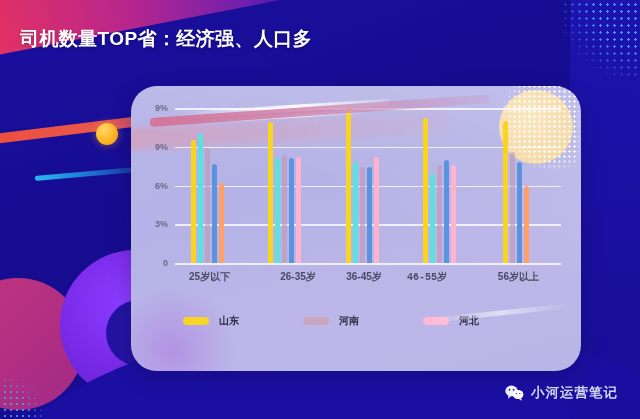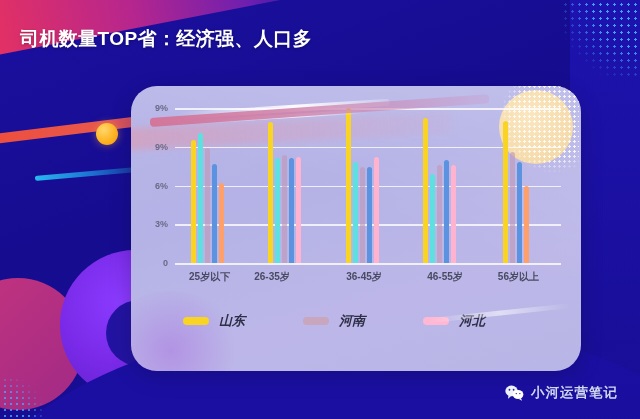--- a/index.html
+++ b/index.html
@@ -177,21 +177,21 @@
   }
 
   
   #legend{
     position:absolute; left:52px; top:222px; width:360px;
     display:grid; grid-template-columns:repeat(3,1fr); grid-auto-rows:26px;
     row-gap:0; column-gap:0;
   }
   .leg-item{ display:flex; align-items:center; gap:10px; }
   .leg-swatch{ width:26px; height:8px; border-radius:4px; flex:none; }
-  .leg-label{ font-size:13px; color:#2e2e46; font-weight:bold; white-space:nowrap;font-style:italic; }
+  .leg-label{ font-size:10px; color:#2e2e46; font-weight:bold; white-space:nowrap; }
 
   
   #watermark{
     position:absolute; right:22px; bottom:17px;
     display:flex; align-items:center; gap:7px;
   }
   .wx-icon{ width:19px; height:16px; display:block; }
   .wm-text{
     font-size:13.5px; color:#cfd6ef; font-weight:600; letter-spacing:1px;
     white-space:nowrap;
@@ -271,23 +271,23 @@
         </div>
         <div class="group" style="left: 328.4px; width: 26px;">
           <div class="bar" title="山东 56岁以上: 11%" style="left: 0px; height: 142.083px; background: rgb(249, 212, 35);"></div>
           <div class="bar" title="河南 56岁以上: 8.6%" style="left: 7px; height: 111.083px; background: rgb(194, 151, 181); opacity: 0.62;"></div>
           <div class="bar" title="江苏 56岁以上: 7.8%" style="left: 14px; height: 100.75px; background: rgb(91, 147, 224);"></div>
           <div class="bar" title="浙江 56岁以上: 6%" style="left: 21px; height: 77.5px; background: rgb(255, 160, 107);"></div>
         </div>
       </div>
     <div id="xaxis">
         <div class="xlabel" style="left: 34.6px;">25岁以下</div>
-        <div class="xlabel" style="left: 97px;">26-35岁</div>
+        <div class="xlabel" style="left: 123px;">26-35岁</div>
         <div class="xlabel" style="left: 189px;">36-45岁</div>
-        <div class="xlabel" style="left: 270px;">46-55岁</div>
+        <div class="xlabel" style="left: 252px; font-family: Liberation Mono, monospace;">46-55岁</div>
         <div class="xlabel" style="left: 343.4px;">56岁以上</div>
       </div>
   </div>
 
   <div id="legend">
       <div class="leg-item">
         <span class="leg-swatch" style="background:#f9d423"></span>
         <span class="leg-label">山东</span>
       </div>
       <div class="leg-item">

